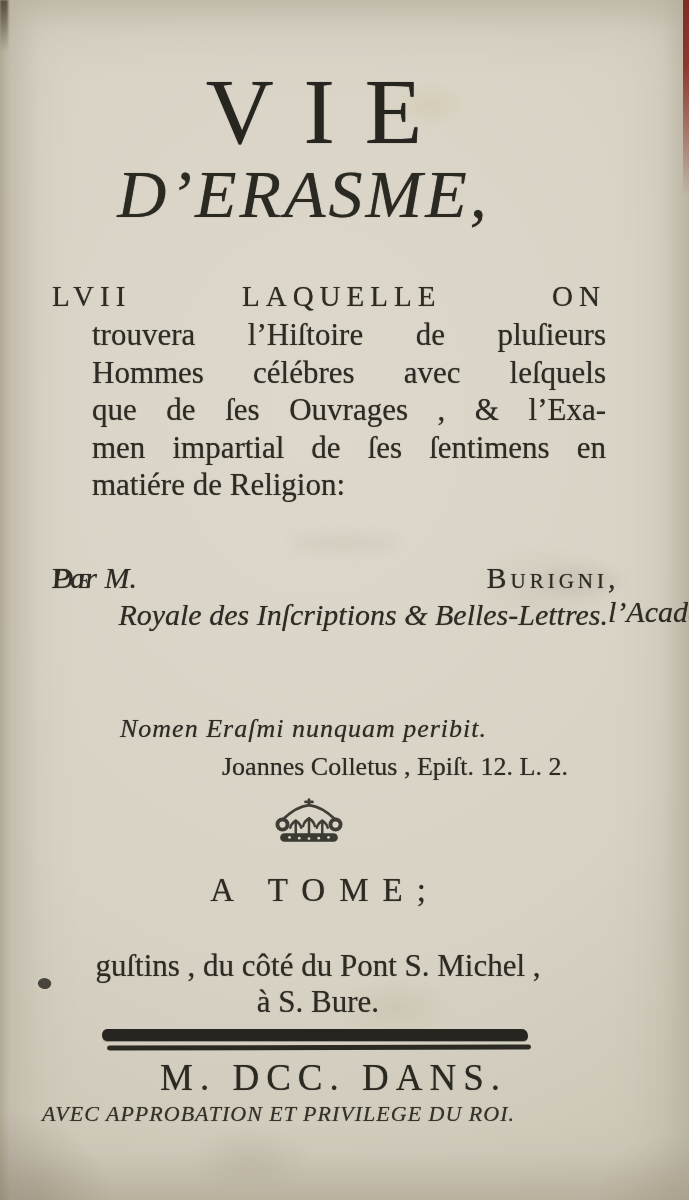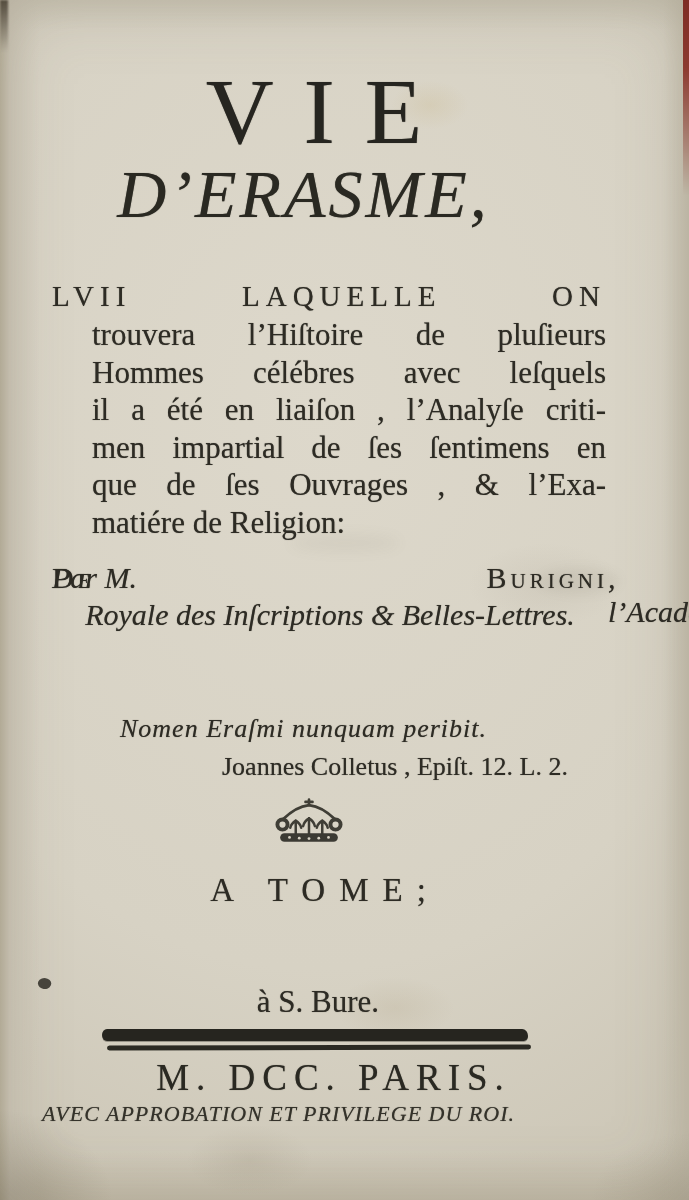--- a/index.html
+++ b/index.html
@@ -31,21 +31,21 @@
   .t2{top:160px;left:0;width:604px;text-align:center;
       font-style:italic;font-size:68px;line-height:1;letter-spacing:3px;text-indent:3px;
       color:#2a2922;}
   .argument{top:276px;left:52px;width:554px;font-size:31px;line-height:37.6px;}
   .argument .lead{position:relative;font-size:29px;line-height:40px;letter-spacing:6px;
       text-align:justify;text-align-last:justify;}
   .argument .ln{position:relative;padding-left:40px;text-align:justify;text-align-last:justify;}
   .argument .ln.last{text-align-last:left;}
   .byline{top:561px;left:52px;width:556px;font-size:30px;line-height:34px;}
   .byline .l1{position:relative;font-style:italic;text-align:justify;text-align-last:justify;}
-  .byline .l2{position:relative;font-style:italic;text-align:center;margin-top:3px;}
+  .byline .l2{position:relative;font-style:italic;text-align:right;margin-top:3px;}
   .sc{position:static;font-style:normal;font-variant:small-caps;letter-spacing:4px;}
   .tome{top:652px;left:0;width:604px;text-align:center;
       font-size:31px;letter-spacing:13px;text-indent:13px;}
   .epi-q{top:714px;left:120px;font-style:italic;font-size:26px;letter-spacing:1px;}
   .epi-a{top:752px;left:222px;font-size:26px;}
   .crown{top:794px;left:270px;width:78px;height:58px;opacity:.88;}
   .city{top:872px;left:0;width:636px;text-align:center;
       font-size:33px;letter-spacing:14px;text-indent:14px;}
   .imp1{top:912px;left:42px;width:572px;font-size:31px;
       text-align:justify;text-align-last:justify;}
@@ -84,23 +84,22 @@
   <div class="ghost1"></div>
   <div class="ghost2"></div>
 
   <div class="t1 ink">VIE</div>
   <div class="t2 ink">D’ERASME,</div>
 
   <div class="argument">
     <div class="lead ink">LVII LAQUELLE ON</div>
     <div class="ln ink">trouvera l’Hiſtoire de pluſieurs</div>
     <div class="ln ink">Hommes célébres avec leſquels</div>
-    <div class="ln ink">il a été en liaiſon , l’Analyſe criti-</div>
+    <div class="ln ink">que de ſes Ouvrages , &amp; l’Exa-</div>
     <div class="ln ink">men impartial de ſes ſentimens en</div>
-    <div class="ln ink">que de ſes Ouvrages , &amp; l’Exa-</div>
     <div class="ln last ink">matiére de Religion:</div>
   </div>
 
   <div class="byline">
     <div class="l1 ink"><span>Par M.</span> <span class="sc">De Burigni</span><span>, de l’Académie</span></div>
     <div class="l2 ink">Royale des Inſcriptions &amp; Belles-Lettres.</div>
   </div>
 
 
   <div class="epi-q ink">Nomen Eraſmi nunquam peribit.</div>
@@ -123,22 +122,23 @@
           <circle cx="37.5" cy="51.5" r="1.8"></circle>
         <circle cx="50" cy="52" r="1.8"></circle>
           <circle cx="62.5" cy="51.5" r="1.8"></circle>
         <circle cx="75" cy="50.5" r="1.8"></circle>
       </g>
     </svg>
   </div>
 
   <div class="city ink">A TOME;</div>
 
+  <div class="imp2 ink">guſtins , du côté du Pont S. Michel ,</div>
   <div class="imp3 ink">à S. Bure.</div>
 
   <div class="rule-thick"></div>
   <div class="rule-thin"></div>
 
-  <div class="year ink">M. DCC. PARIS.</div>
+  <div class="year ink">M. DCC. DANS.</div>
   <div class="privilege ink">AVEC APPROBATION ET PRIVILEGE DU ROI.</div>
 
   <div class="ink-blot"></div>
 </div>
 
 </body></html>

